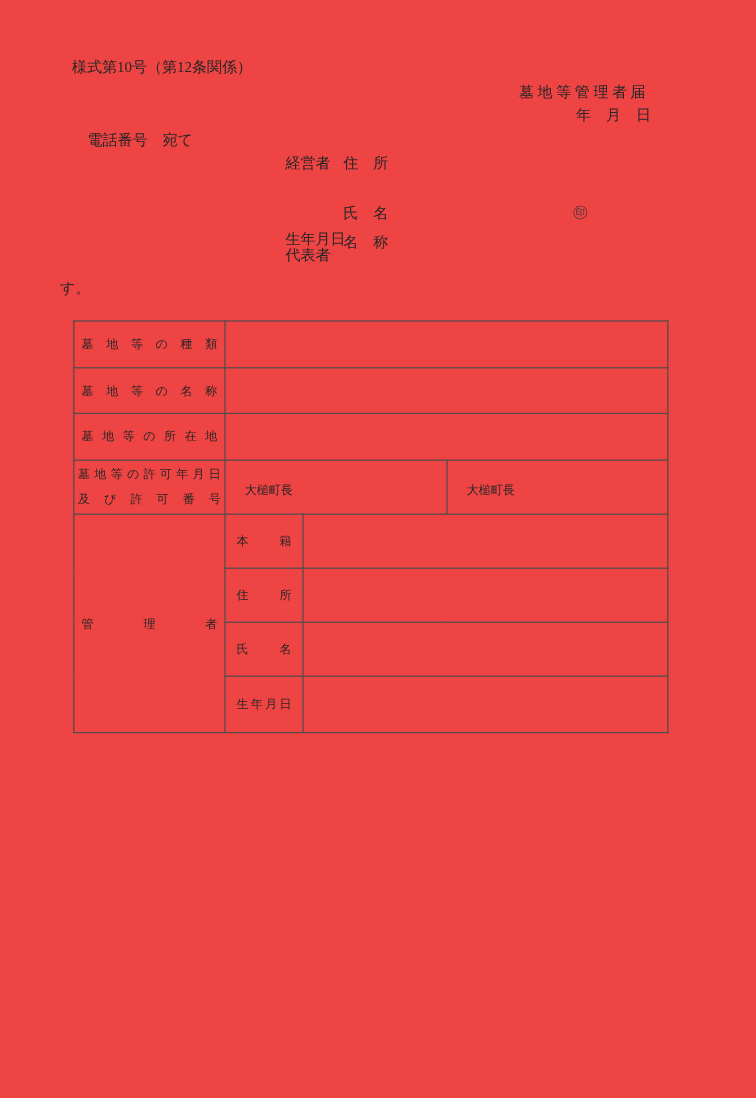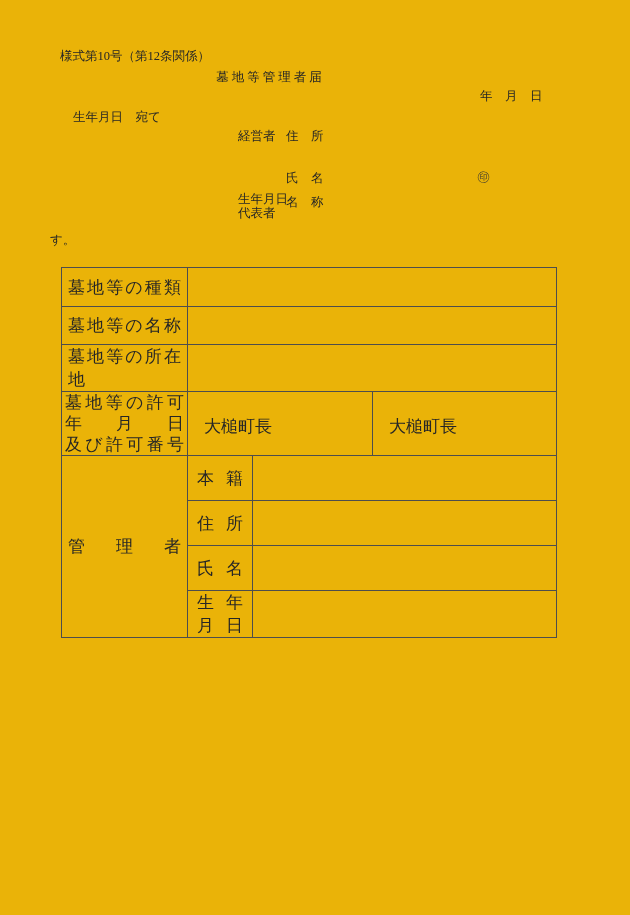--- a/index.html
+++ b/index.html
@@ -1,31 +1,31 @@
 <!DOCTYPE html>
 <html><head>
 <meta charset="utf-8">
 <style>
   html,body { margin:0; padding:0; background:#fbfbfb; }
   .page {
-    position:relative; width:630px; height:915px; background:#eab308;
+    position:relative; width:630px; height:915px; background:#ef4444;
     font-family:"Liberation Serif","DejaVu Serif",serif;
     color:#262626; font-size:12.5px; overflow:hidden;
   }
   .abs { position:absolute; white-space:pre; line-height:15px; }
-  .doc-title { left:0; width:541px; text-align:center; letter-spacing:3px; }
+  .doc-title { left:0; width:541px; text-align:right; letter-spacing:3px; }
   .seal { font-size:13px; color:#333; }
 
   table.form {
     position:absolute; left:61px; top:267px; width:495px;
     border-collapse:collapse; table-layout:fixed;
     border:1.5px solid #4d4d4d;
   }
   table.form td, table.form th {
-    border:1px solid #4d4d4d; font-weight:400; font-size:17px;
+    border:1px solid #4d4d4d; font-weight:400; font-size:10px;
     color:#262626; vertical-align:middle; overflow:hidden;
   }
   .jlabel { text-align:justify; text-align-last:justify; padding:0 6px; }
   .sublabel { text-align:justify; text-align-last:justify; padding:0 9px; }
   .label4 { padding:0 3px; vertical-align:middle; }
   .label4 div { text-align:justify; text-align-last:justify; line-height:21px; }
   .subhead { vertical-align:top; text-align:left; padding:5px 0 0 16px; }
   .blank { background:transparent; }
   tr.h39 { height:39px; } tr.h38 { height:38px; }
   tr.h45 { height:45px; } tr.h47 { height:47px; }
@@ -34,21 +34,21 @@
 <body>
 
 <div class="page">
 
   <div class="abs" style="left:60px; top:49px;">様式第10号（第12条関係）</div>
 
   <div class="abs doc-title" style="top:70px;">墓地等管理者届</div>
 
   <div class="abs" style="left:480px; top:89px;">年　月　日</div>
 
-  <div class="abs" style="left:73px; top:110px;">生年月日　宛て</div>
+  <div class="abs" style="left:73px; top:110px;">電話番号　宛て</div>
 
   <div class="abs" style="left:238px; top:129px;">経営者</div>
   <div class="abs" style="left:286px; top:129px;">住　所</div>
 
   <div class="abs" style="left:286px; top:150px;margin-top:45px;">名　称</div>
 
   <div class="abs" style="left:238px; top:187px;margin-top:19px;">代表者</div>
   <div class="abs" style="left:286px; top:171px;text-align:center;">氏　名</div>
   <div class="abs seal" style="left:477px; top:169px;">㊞</div>
 

